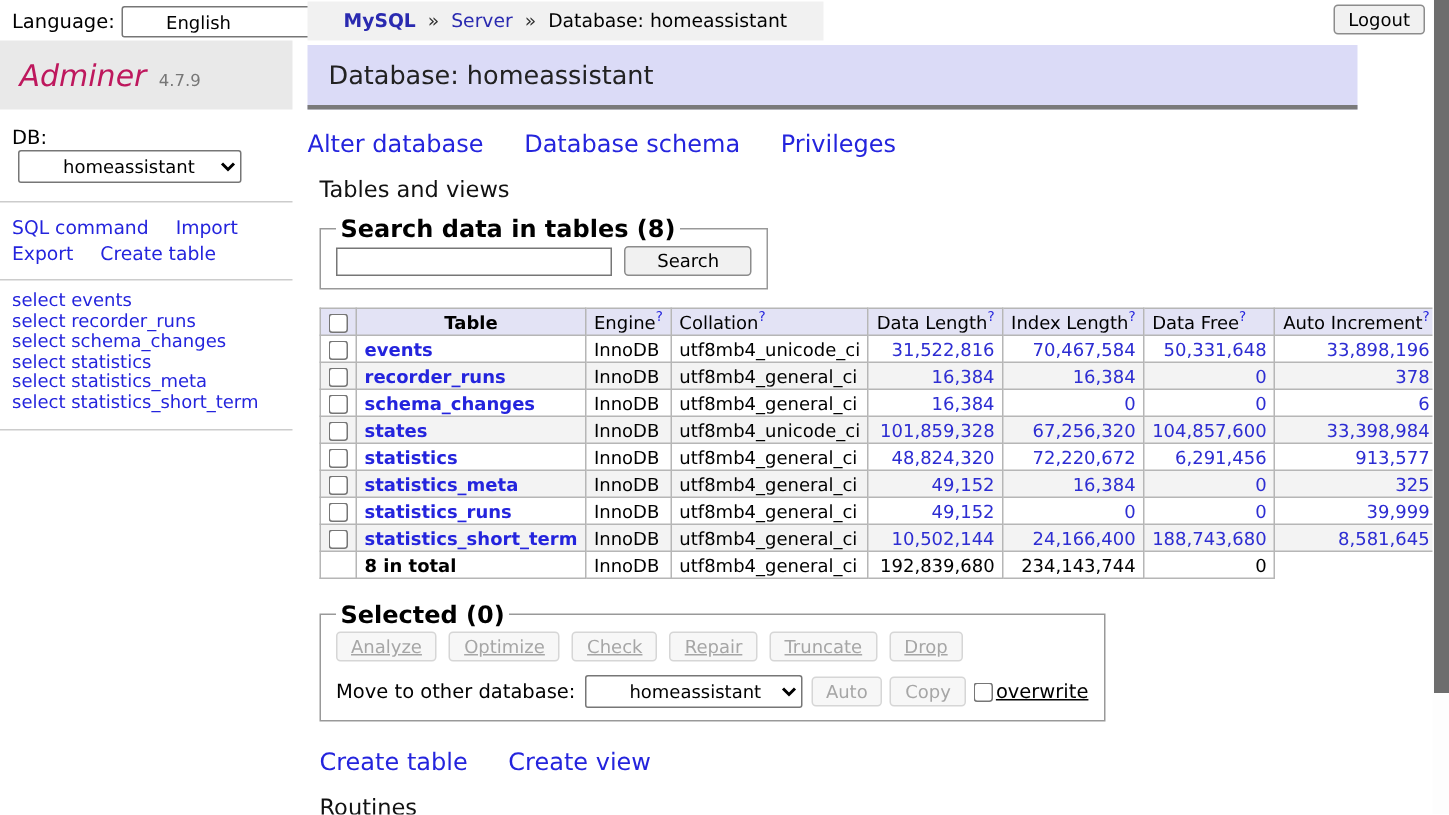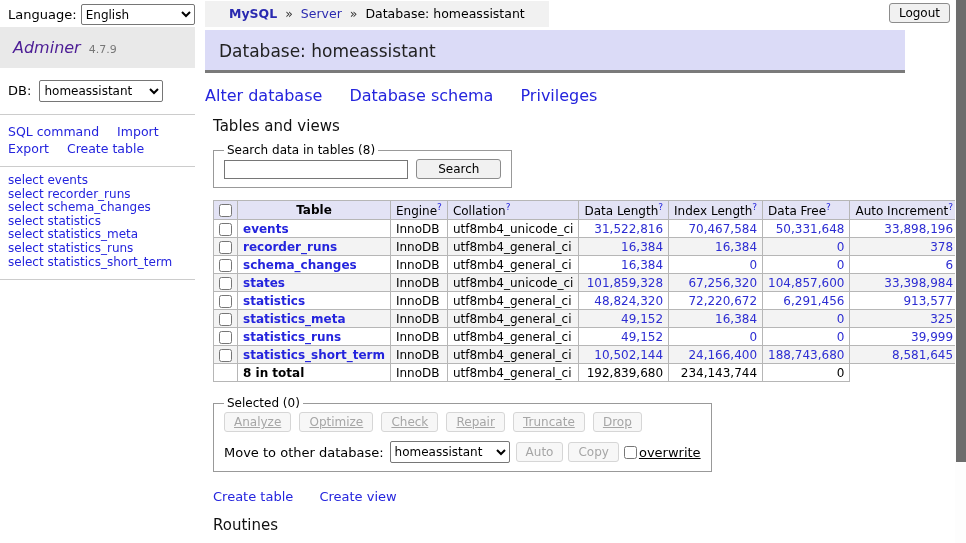--- a/index.html
+++ b/index.html
@@ -25,28 +25,28 @@
   .breadcrumb .sep { color:#333; margin:0 4px; }
   .logout-btn { position:absolute; right:5px; top:3px; }
 
   
   button {
     font-family:inherit; font-size:12px; color:#000;
     background:#f1f1f1; border:1px solid #8c8c8c; border-radius:3px;
     padding:2px 9px; cursor:pointer;
   }
   button:disabled { background:#f7f7f7; border-color:#d6d6d6; color:#a6a6a6; cursor:default; }
-  select { font-family:inherit; font-size:12px; height:20px; background:#fff; border:1px solid #767676; border-radius:2px; }
+  select { font-family:inherit; font-size:12px; height:20px; background:#fff; border:1px solid #767676; border-radius:2px;padding-left:25px; }
   input[type="text"] { font-family:inherit; font-size:12px; height:17px; border:1px solid #767676; padding:0 2px; }
   input[type="checkbox"] { width:13px; height:13px; margin:0; vertical-align:middle; }
 
   
   .sidebar { position:absolute; left:0; top:27px; width:195px; }
   .brand { background:#e9e9e9; padding:11px 0 11px 13px; }
-  .brand-name { font-style:italic; font-size:16px; color:#4c1d95; }
+  .brand-name { font-style:italic; font-size:20px; color:#be185d; }
   .brand-ver { font-size:11px; color:#777; margin-left:4px; }
   .db-row { padding:12px 8px 10px; }
   .db-row select { width:122px; margin-left:4px; }
   .side-hr { border:0; border-top:1px solid #ccc; margin:2px 0; }
   .side-actions { padding:6px 8px 7px; font-size:12.5px; line-height:17px; }
   .side-actions a { margin-right:14px; white-space:nowrap; }
   .table-list { padding:5px 8px 8px; font-size:12px; line-height:13.6px; }
   .table-list a { display:block; white-space:nowrap; }
 
   
@@ -54,21 +54,21 @@
   .page-title {
     background:#dbdbf7; border-bottom:3px solid #7a7a7a;
     font-size:17px; font-weight:400; color:#222;
     margin:3px 0 0; padding:11px 14px 9px;
   }
   .db-actions { margin:13px 0 0 0; font-size:16px; }
   .db-actions a { margin-right:22px; }
   .sec-head { font-size:15px; font-weight:400; color:#111; margin:12px 0 0 8px; }
 
   fieldset { border:1px solid #999; margin:8px 0 0 8px; padding:2px 10px 8px; display:inline-block; }
-  legend { font-size:12px; padding:0 3px; }
+  legend { font-size:16px; padding:0 3px;font-weight:bold; }
   .search-fs input[type="text"] { width:178px; }
   .search-fs button { margin-left:4px; padding:2px 21px; }
 
   
   table.db-tables { border-collapse:collapse; margin:12px 0 0 8px; font-size:12px; }
   .db-tables th, .db-tables td { border:1px solid #b6b6b6; padding:1px 5px; height:15px; white-space:nowrap; }
   .db-tables thead th { background:#e3e3f5; font-weight:400; text-align:left; }
   .db-tables thead th.h-table { font-weight:700; text-align:center; min-width:112px; }
   .db-tables thead th.h-check { background:#e3e3f5; }
   sup.help { font-size:9px; color:#2424dd; }
@@ -84,21 +84,21 @@
   .db-tables tr.total td.num { color:#000; }
 
   
   .selected-fs { margin-top:14px; }
   .sel-buttons button { margin-right:4px;text-decoration:underline; }
   .move-row { margin-top:9px; font-size:13px; display:flex; align-items:center; }
   .move-row select { width:118px; margin:0 6px; }
   .move-row button { margin-right:5px; }
   .ovr-label { font-size:13px; margin-left:2px;text-decoration:underline; }
 
-  .bottom-links { margin:17px 0 0 8px; font-size:13px; }
+  .bottom-links { margin:17px 0 0 8px; font-size:16px; }
   .bottom-links a { margin-right:22px; }
 </style>
 </head>
 <body>
 
 <div class="topbar">
   <span class="lang">
     <span>Language:</span>
     <select>
       <option>English</option>
@@ -132,21 +132,20 @@
     <a>Export</a>
     <a>Create table</a>
   </div>
   <hr class="side-hr">
   <div class="table-list">
     <a>select events</a>
     <a>select recorder_runs</a>
     <a>select schema_changes</a>
     <a>select statistics</a>
     <a>select statistics_meta</a>
-    <a>select statistics_runs</a>
     <a>select statistics_short_term</a>
   </div>
   <hr class="side-hr">
 </div>
 
 <div class="main">
   <h2 class="page-title">Database: homeassistant</h2>
 
   <div class="db-actions">
     <a>Alter database</a>

